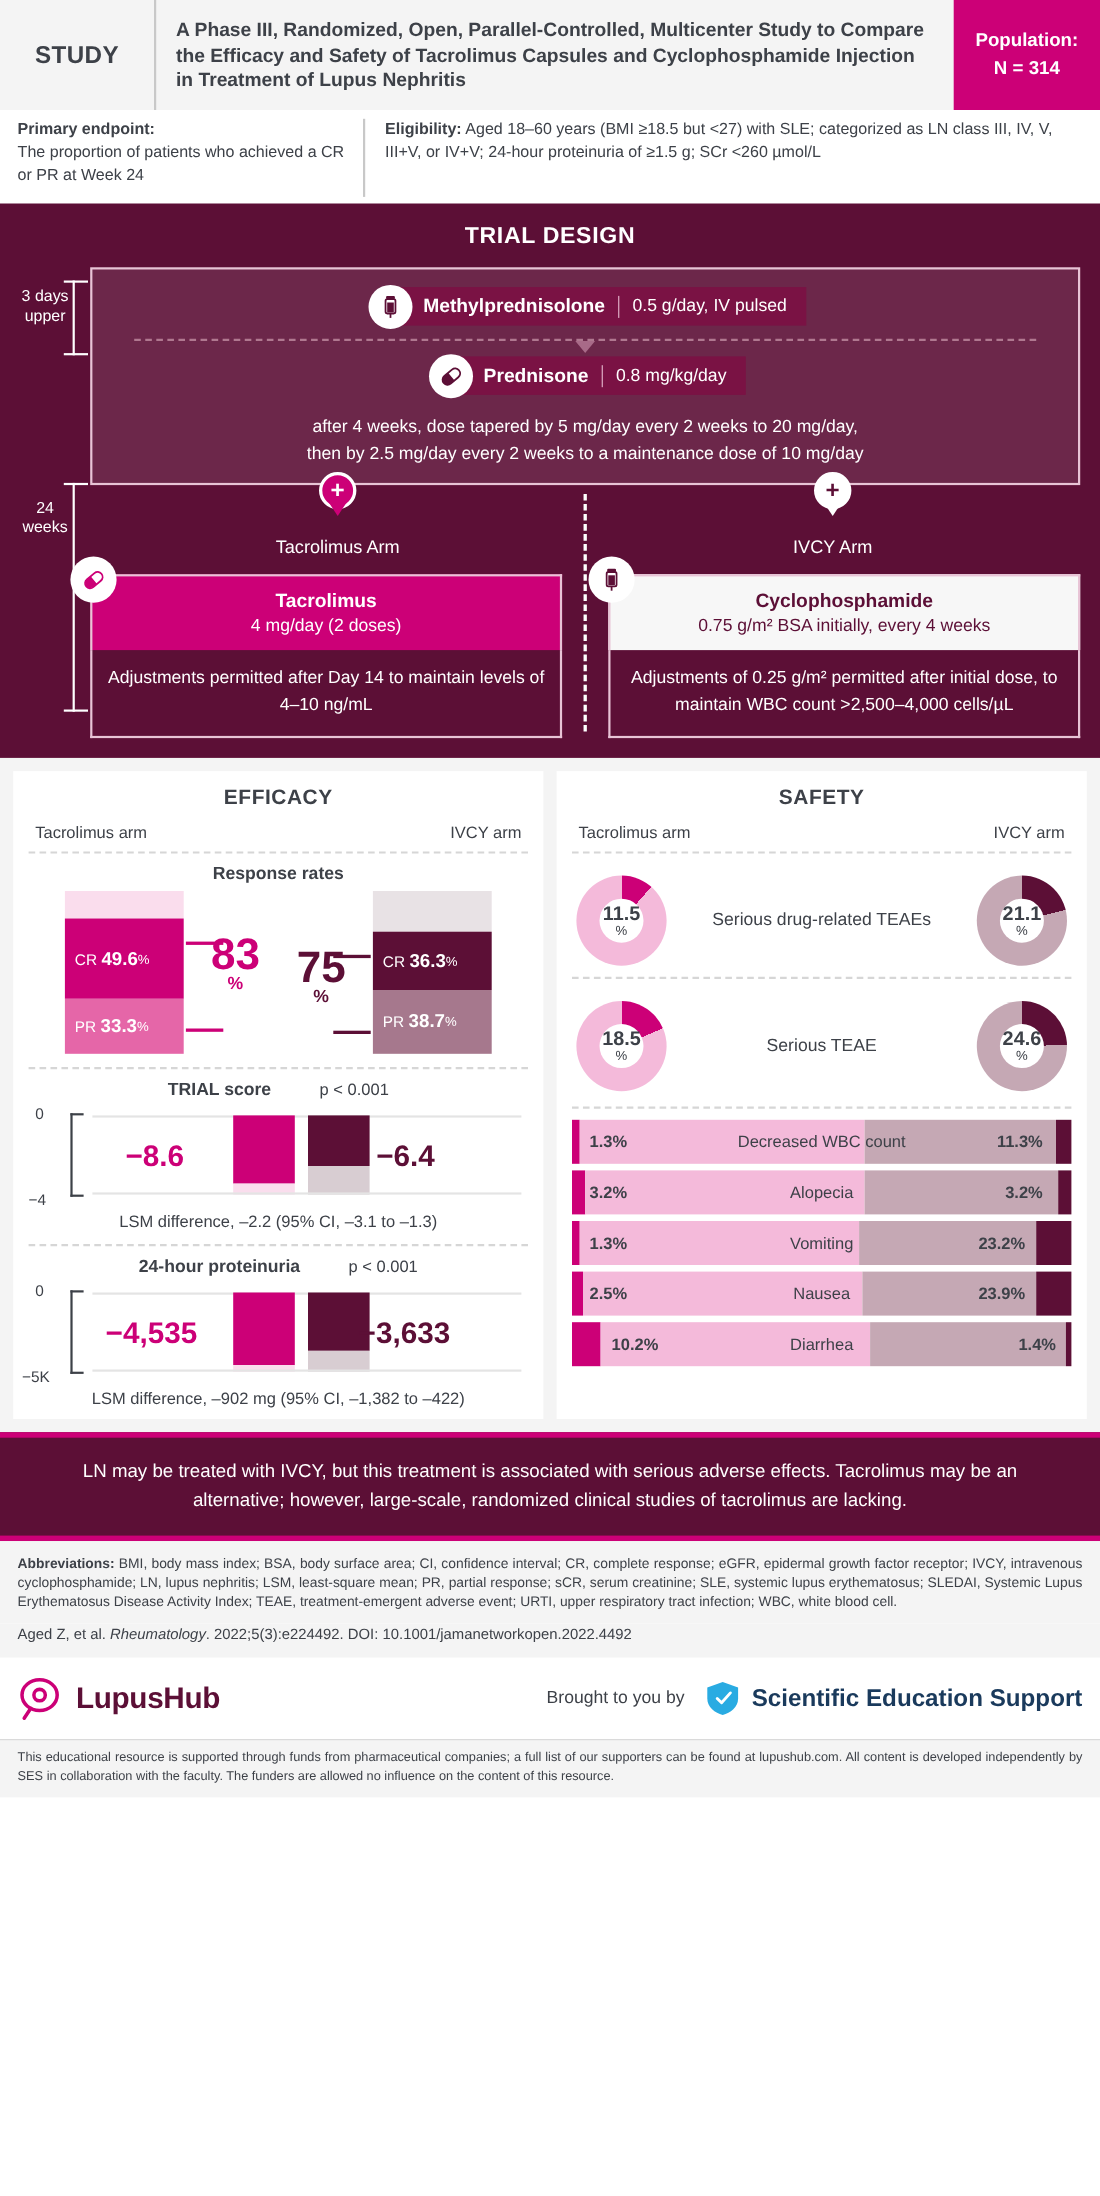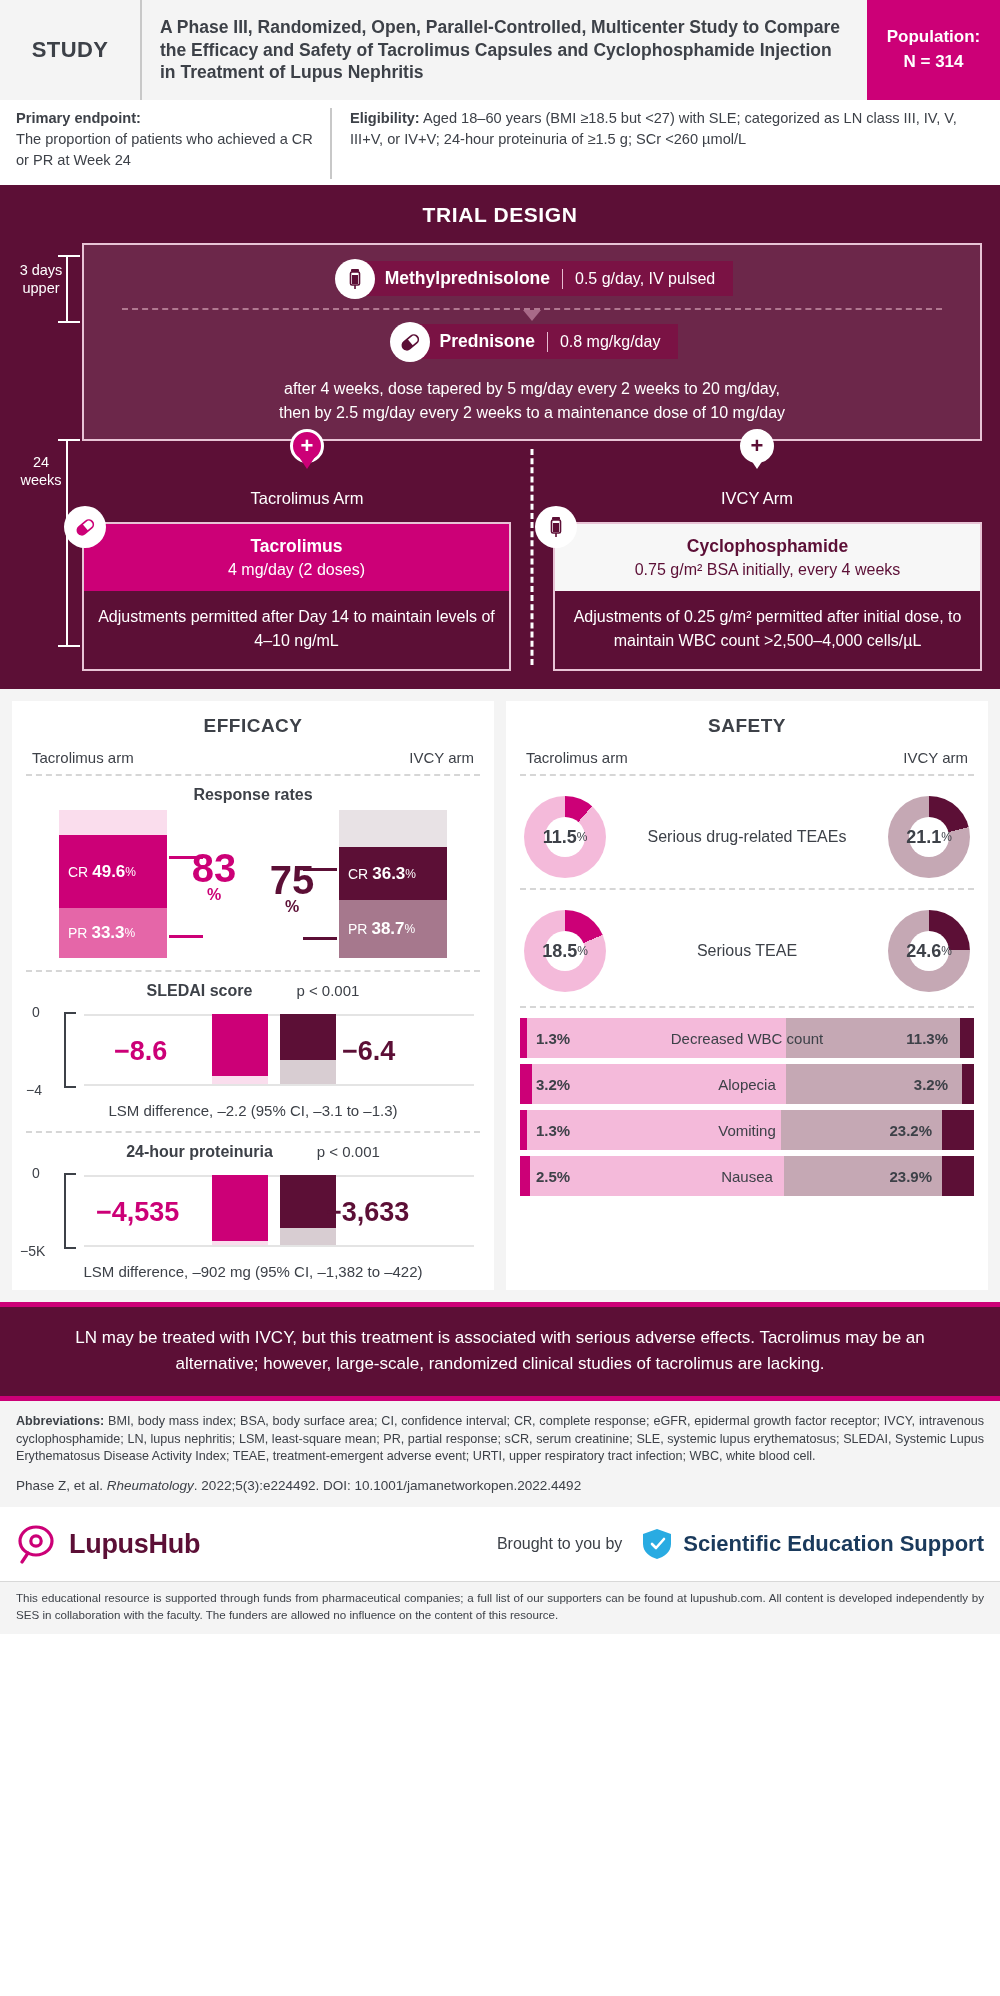--- a/index.html
+++ b/index.html
@@ -166,21 +166,21 @@
   .nbar .fill { position: absolute; top: 0; left: 0; right: 0; }
   .nbar .rest { position: absolute; bottom: 0; left: 0; right: 0; }
   .nval { position: absolute; font-size: 27px; font-weight: bold; top: 22px; }
   .lsm { text-align: center; font-size: 15px; color: #3d4148; margin-top: 10px; }
 
   
   .donut-row { display: flex; align-items: center; justify-content: space-between; padding: 10px 4px; }
   .donut { width: 82px; height: 82px; border-radius: 50%; position: relative; }
   .donut .hole {
     position: absolute; left: 21px; top: 21px; width: 40px; height: 40px; border-radius: 50%;
-    background: #fff; display: flex; flex-direction: row; align-items: center; justify-content: center;
+    background: #fff; display: flex; flex-direction: column; align-items: center; justify-content: center;
   }
   .donut .hv { font-size: 18px; font-weight: bold; color: #3d4148; line-height: 1; }
   .donut .hp { font-size: 12px; color: #3d4148; line-height: 1.2; }
   .donut-label { flex: 1; text-align: center; font-size: 16px; line-height: 1.3; color: #3d4148; }
 
   
   .ae { position: relative; height: 40px; margin-bottom: 6px; display: flex; align-items: stretch; }
   .ae .lcap { width: 7px; background: #cc0077; }
   .ae .lfill { background: #f4bada; }
   .ae .rfill { background: #c5a8b4; }
@@ -409,21 +409,21 @@
           <span>PR</span>
           <b>38.7</b>
             <span class="pc">%</span>
         </div>
       </div>
     </div>
 
     <div class="hr-dash" style="margin-top:12px;"></div>
 
     <div class="sub-row">
-      <span class="sub-title">SLEDAI score</span>
+      <span class="sub-title">TRIAL score</span>
       <span class="pval">p &lt; 0.001</span>
     </div>
     <div class="neg-chart">
       <span class="axis-lab axis-top">0</span>
       <span class="axis-lab axis-bot">−4</span>
       <div class="brkt-l"></div>
       <div class="plot">
         <div class="nbar" style="left:128px;">
           <div class="fill" style="height:86%;background:#cc0077;"></div>
           <div class="rest" style="height:14%;background:#fadded;"></div>
@@ -538,33 +538,42 @@
       </div>
       <div class="ae">
         <div class="lcap" style="width:10px"></div>
           <div class="lfill" style="flex:0 0 56%"></div>
         <div class="rfill" style="flex:1"></div>
           <div class="rcap" style="width:32px"></div>
         <span class="ae-txt ae-l">2.5%</span>
         <span class="ae-txt ae-c">Nausea</span>
         <span class="ae-txt ae-r" style="right:42px">23.9%</span>
       </div>
+      <div class="ae">
+        <div class="lcap" style="width:26px"></div>
+          <div class="lfill" style="flex:0 0 54%"></div>
+        <div class="rfill" style="flex:1"></div>
+          <div class="rcap" style="width:5px"></div>
+        <span class="ae-txt ae-l" style="left:36px">10.2%</span>
+        <span class="ae-txt ae-c">Diarrhea</span>
+        <span class="ae-txt ae-r" style="right:14px">1.4%</span>
+      </div>
     </div>
   </div>
 </div>
 
 <div class="conclusion">LN may be treated with IVCY, but this treatment is associated with serious adverse effects.  Tacrolimus may be an alternative; however, large-scale, randomized clinical studies of tacrolimus are lacking.</div>
 
 <div class="abbrev">
   <b>Abbreviations:</b>
   <span>BMI, body mass index; BSA, body surface area; CI, confidence interval; CR, complete response; eGFR, epidermal growth factor receptor; IVCY, intravenous cyclophosphamide; LN, lupus nephritis; LSM, least-square mean; PR, partial response; sCR, serum creatinine; SLE, systemic lupus erythematosus; SLEDAI, Systemic Lupus Erythematosus Disease Activity Index; TEAE, treatment-emergent adverse event; URTI, upper respiratory tract infection; WBC, white blood cell.</span>
 </div>
 
 <div class="citation">
-  <span>Phase Z, et al. </span><i>Rheumatology</i><span>. 2022;5(3):e224492. DOI: 10.1001/jamanetworkopen.2022.4492</span>
+  <span>Aged Z, et al. </span><i>Rheumatology</i><span>. 2022;5(3):e224492. DOI: 10.1001/jamanetworkopen.2022.4492</span>
 </div>
 
 <div class="brandbar">
   <div class="lh">
     <svg width="44" height="40" viewBox="0 0 44 40">
       <ellipse cx="20" cy="17" rx="16" ry="14" fill="none" stroke="#cc0077" stroke-width="3.2"></ellipse>
       <circle cx="20" cy="17" r="5.2" fill="none" stroke="#cc0077" stroke-width="3.2"></circle>
       <path d="M12 29 L6 38" stroke="#cc0077" stroke-width="3.2" fill="none" stroke-linecap="round"></path>
     </svg>
     <span class="lh-name">LupusHub</span>

